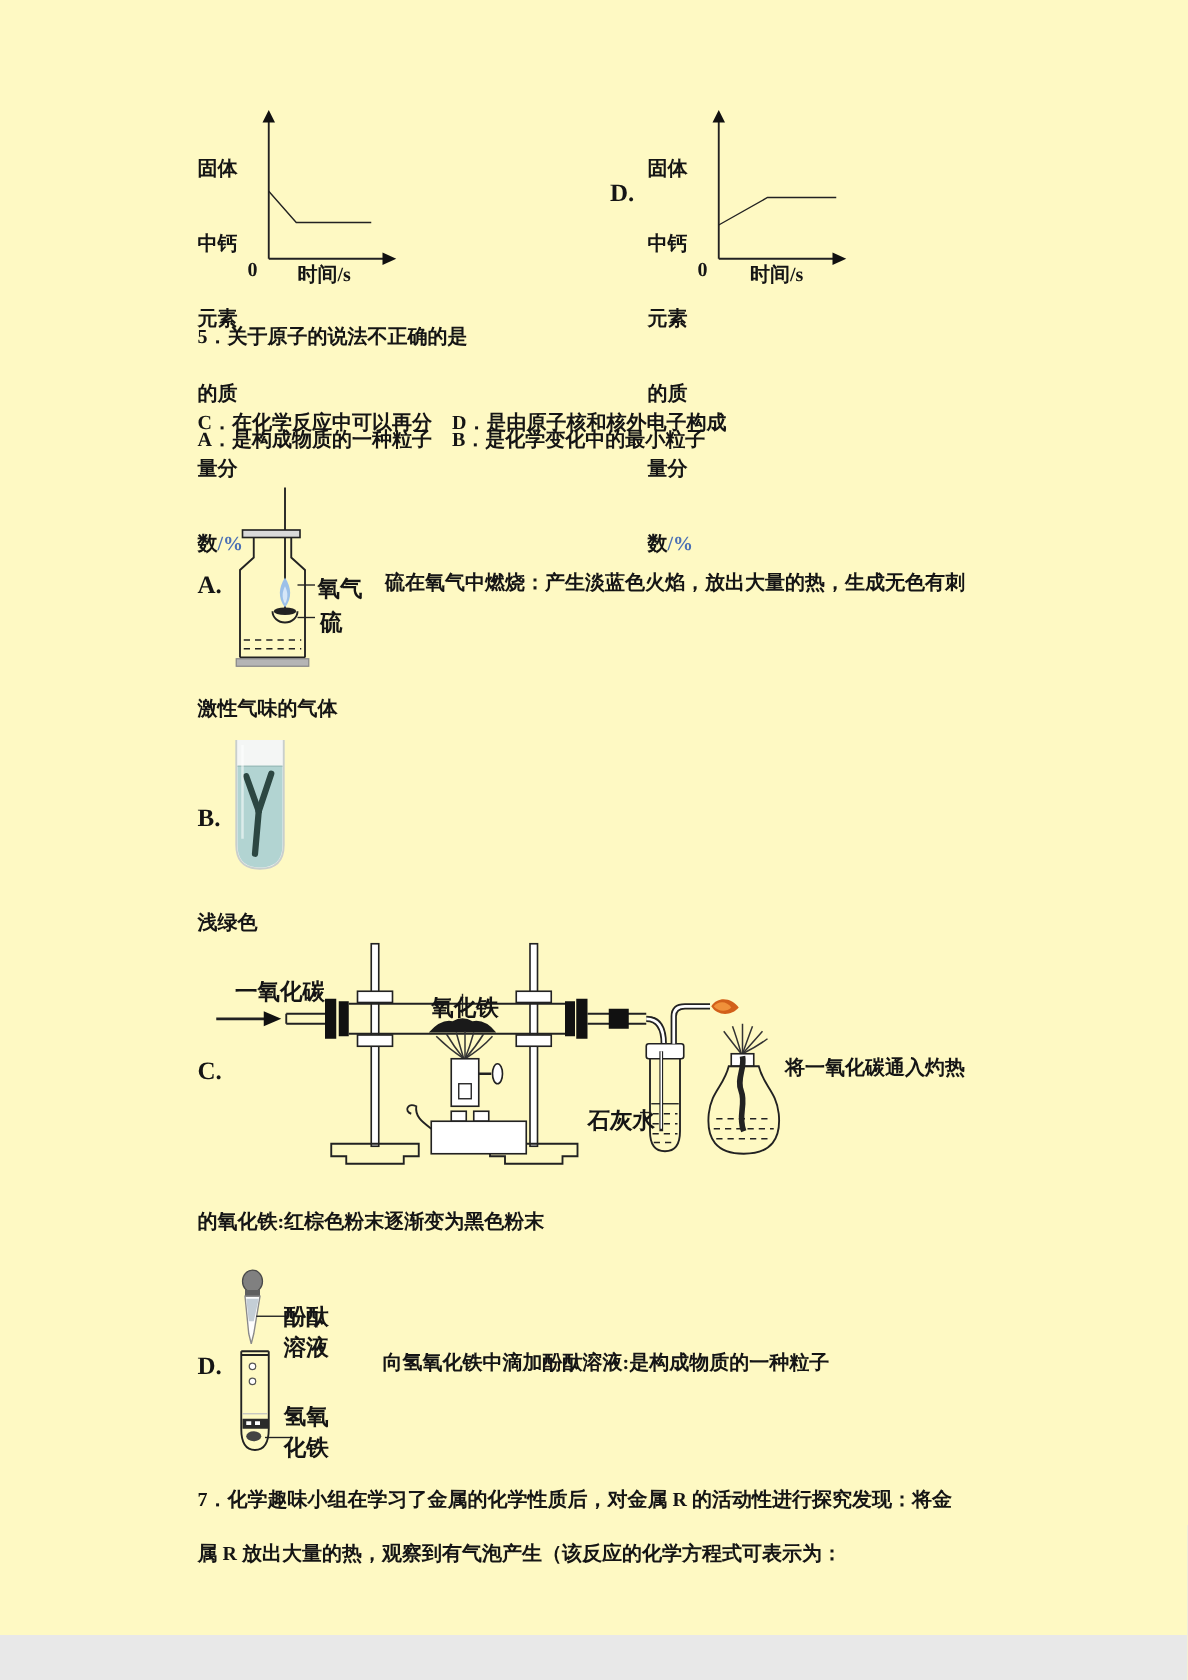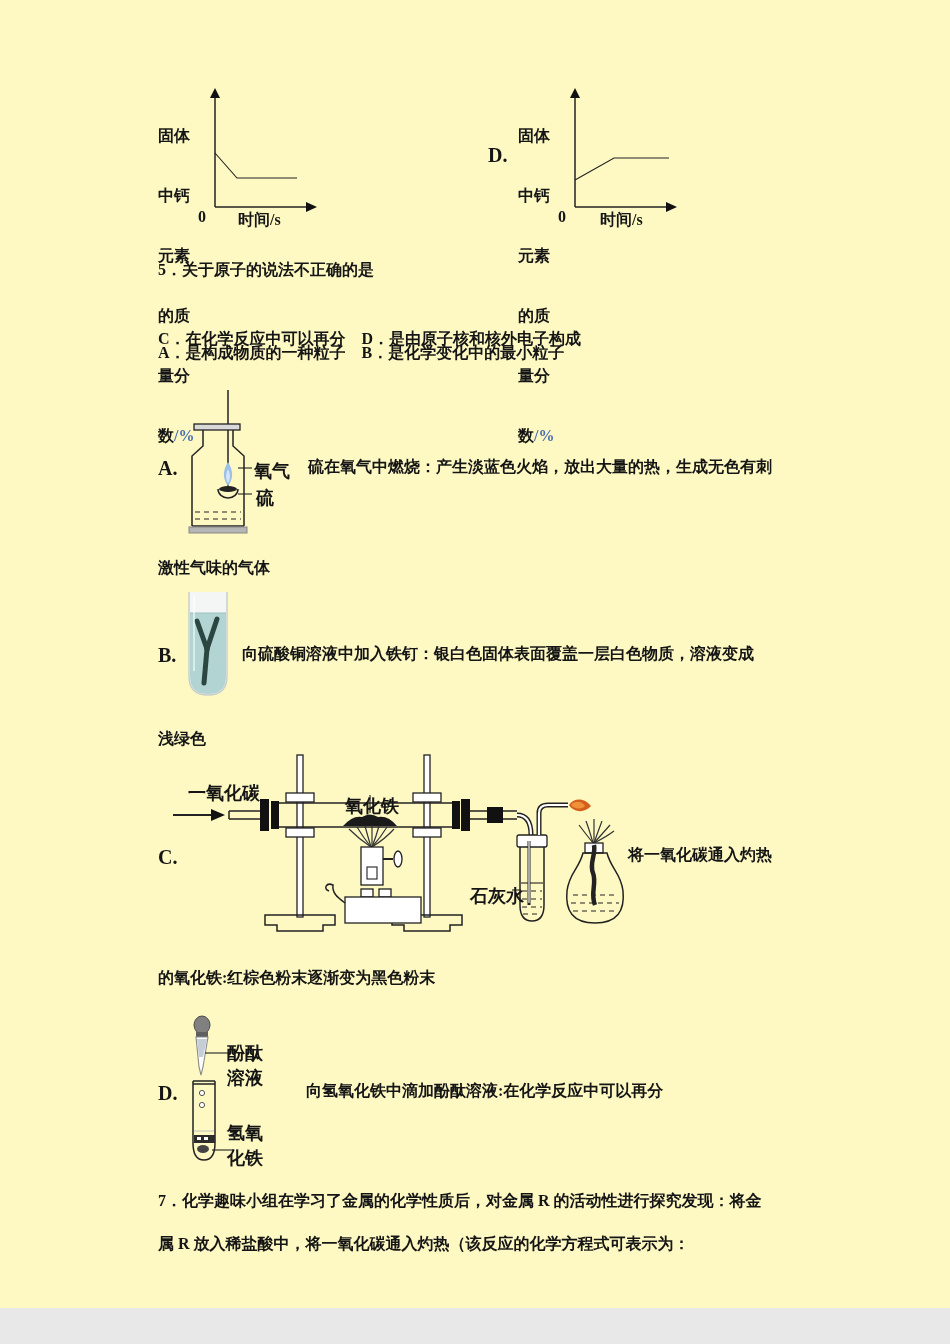--- a/index.html
+++ b/index.html
@@ -95,21 +95,20 @@
     <path d="M5,1 L5,85 Q5,104 24,104 Q43,104 43,85 L43,1" fill="#f4f6f5" stroke="#c9cfcd" stroke-width="1.5"></path>
     <path d="M6,22 L6,85 Q6,103 24,103 Q42,103 42,85 L42,22 Z" fill="#b2d4d2"></path>
     <line x1="6" y1="22" x2="42" y2="22" stroke="#9dbfbd" stroke-width="1.2"></line>
     <g stroke-linecap="round" stroke-width="5" fill="none" stroke="#2c4742">
       <line x1="13" y1="30" x2="23" y2="58"></line>
       <line x1="33" y1="28" x2="23" y2="58"></line>
       <line x1="23" y1="58" x2="20" y2="92"></line>
     </g>
     <line x1="10" y1="5" x2="10" y2="80" stroke="#ffffff" stroke-opacity="0.55" stroke-width="2"></line>
   </svg>
-  <div class="t" style="left:242px;top:644px;">向硫酸铜溶液中加入铁钉：银白色固体表面覆盖一层白色物质，溶液变成</div>
   <div class="t" style="left:158px;top:729px;">浅绿色</div>
 
   <div class="letter" style="left:158px;top:846px;">C.</div>
   <svg style="left:165px;top:755px;" width="465" height="180" viewBox="0 0 465 180">
 
     <rect class="wht" x="132" y="0" width="6" height="162"></rect>
     <rect class="wht" x="259" y="0" width="6" height="162"></rect>
     <path class="ln" d="M100,160 h70 v10 h-12 v6 h-46 v-6 h-12 z"></path>
     <path class="ln" d="M227,160 h70 v10 h-12 v6 h-46 v-6 h-12 z"></path>
     <rect class="wht" x="121" y="38" width="28" height="9"></rect>
@@ -209,18 +208,18 @@
     <rect x="6" y="120" width="21" height="8" fill="#2b2b2b"></rect>
     <rect x="9" y="122" width="4" height="3" fill="#fff"></rect>
     <rect x="16" y="122" width="4" height="3" fill="#fff"></rect>
     <ellipse cx="15" cy="134" rx="6" ry="4" fill="#444"></ellipse>
     <line class="thin" x1="24" y1="135" x2="46" y2="135"></line>
   </svg>
   <div class="sm" style="left:227px;top:1041px;">酚酞</div>
   <div class="sm" style="left:227px;top:1066px;text-align:center;">溶液</div>
   <div class="sm" style="left:227px;top:1121px;">氢氧</div>
   <div class="sm" style="left:227px;top:1146px;">化铁</div>
-  <div class="t" style="left:306px;top:1081px;">向氢氧化铁中滴加酚酞溶液:在化学反应中可以再分</div>
+  <div class="t" style="left:306px;top:1081px;">向氢氧化铁中滴加酚酞溶液:是构成物质的一种粒子</div>
 
   <div class="t" style="left:158px;top:1191px;">7．化学趣味小组在学习了金属的化学性质后，对金属 R 的活动性进行探究发现：将金</div>
-  <div class="t" style="left:158px;top:1234px;">属 R 放入稀盐酸中，将一氧化碳通入灼热（该反应的化学方程式可表示为：</div>
+  <div class="t" style="left:158px;top:1234px;">属 R 放出大量的热，观察到有气泡产生（该反应的化学方程式可表示为：</div>
 
 </div>
 
 </body></html>

